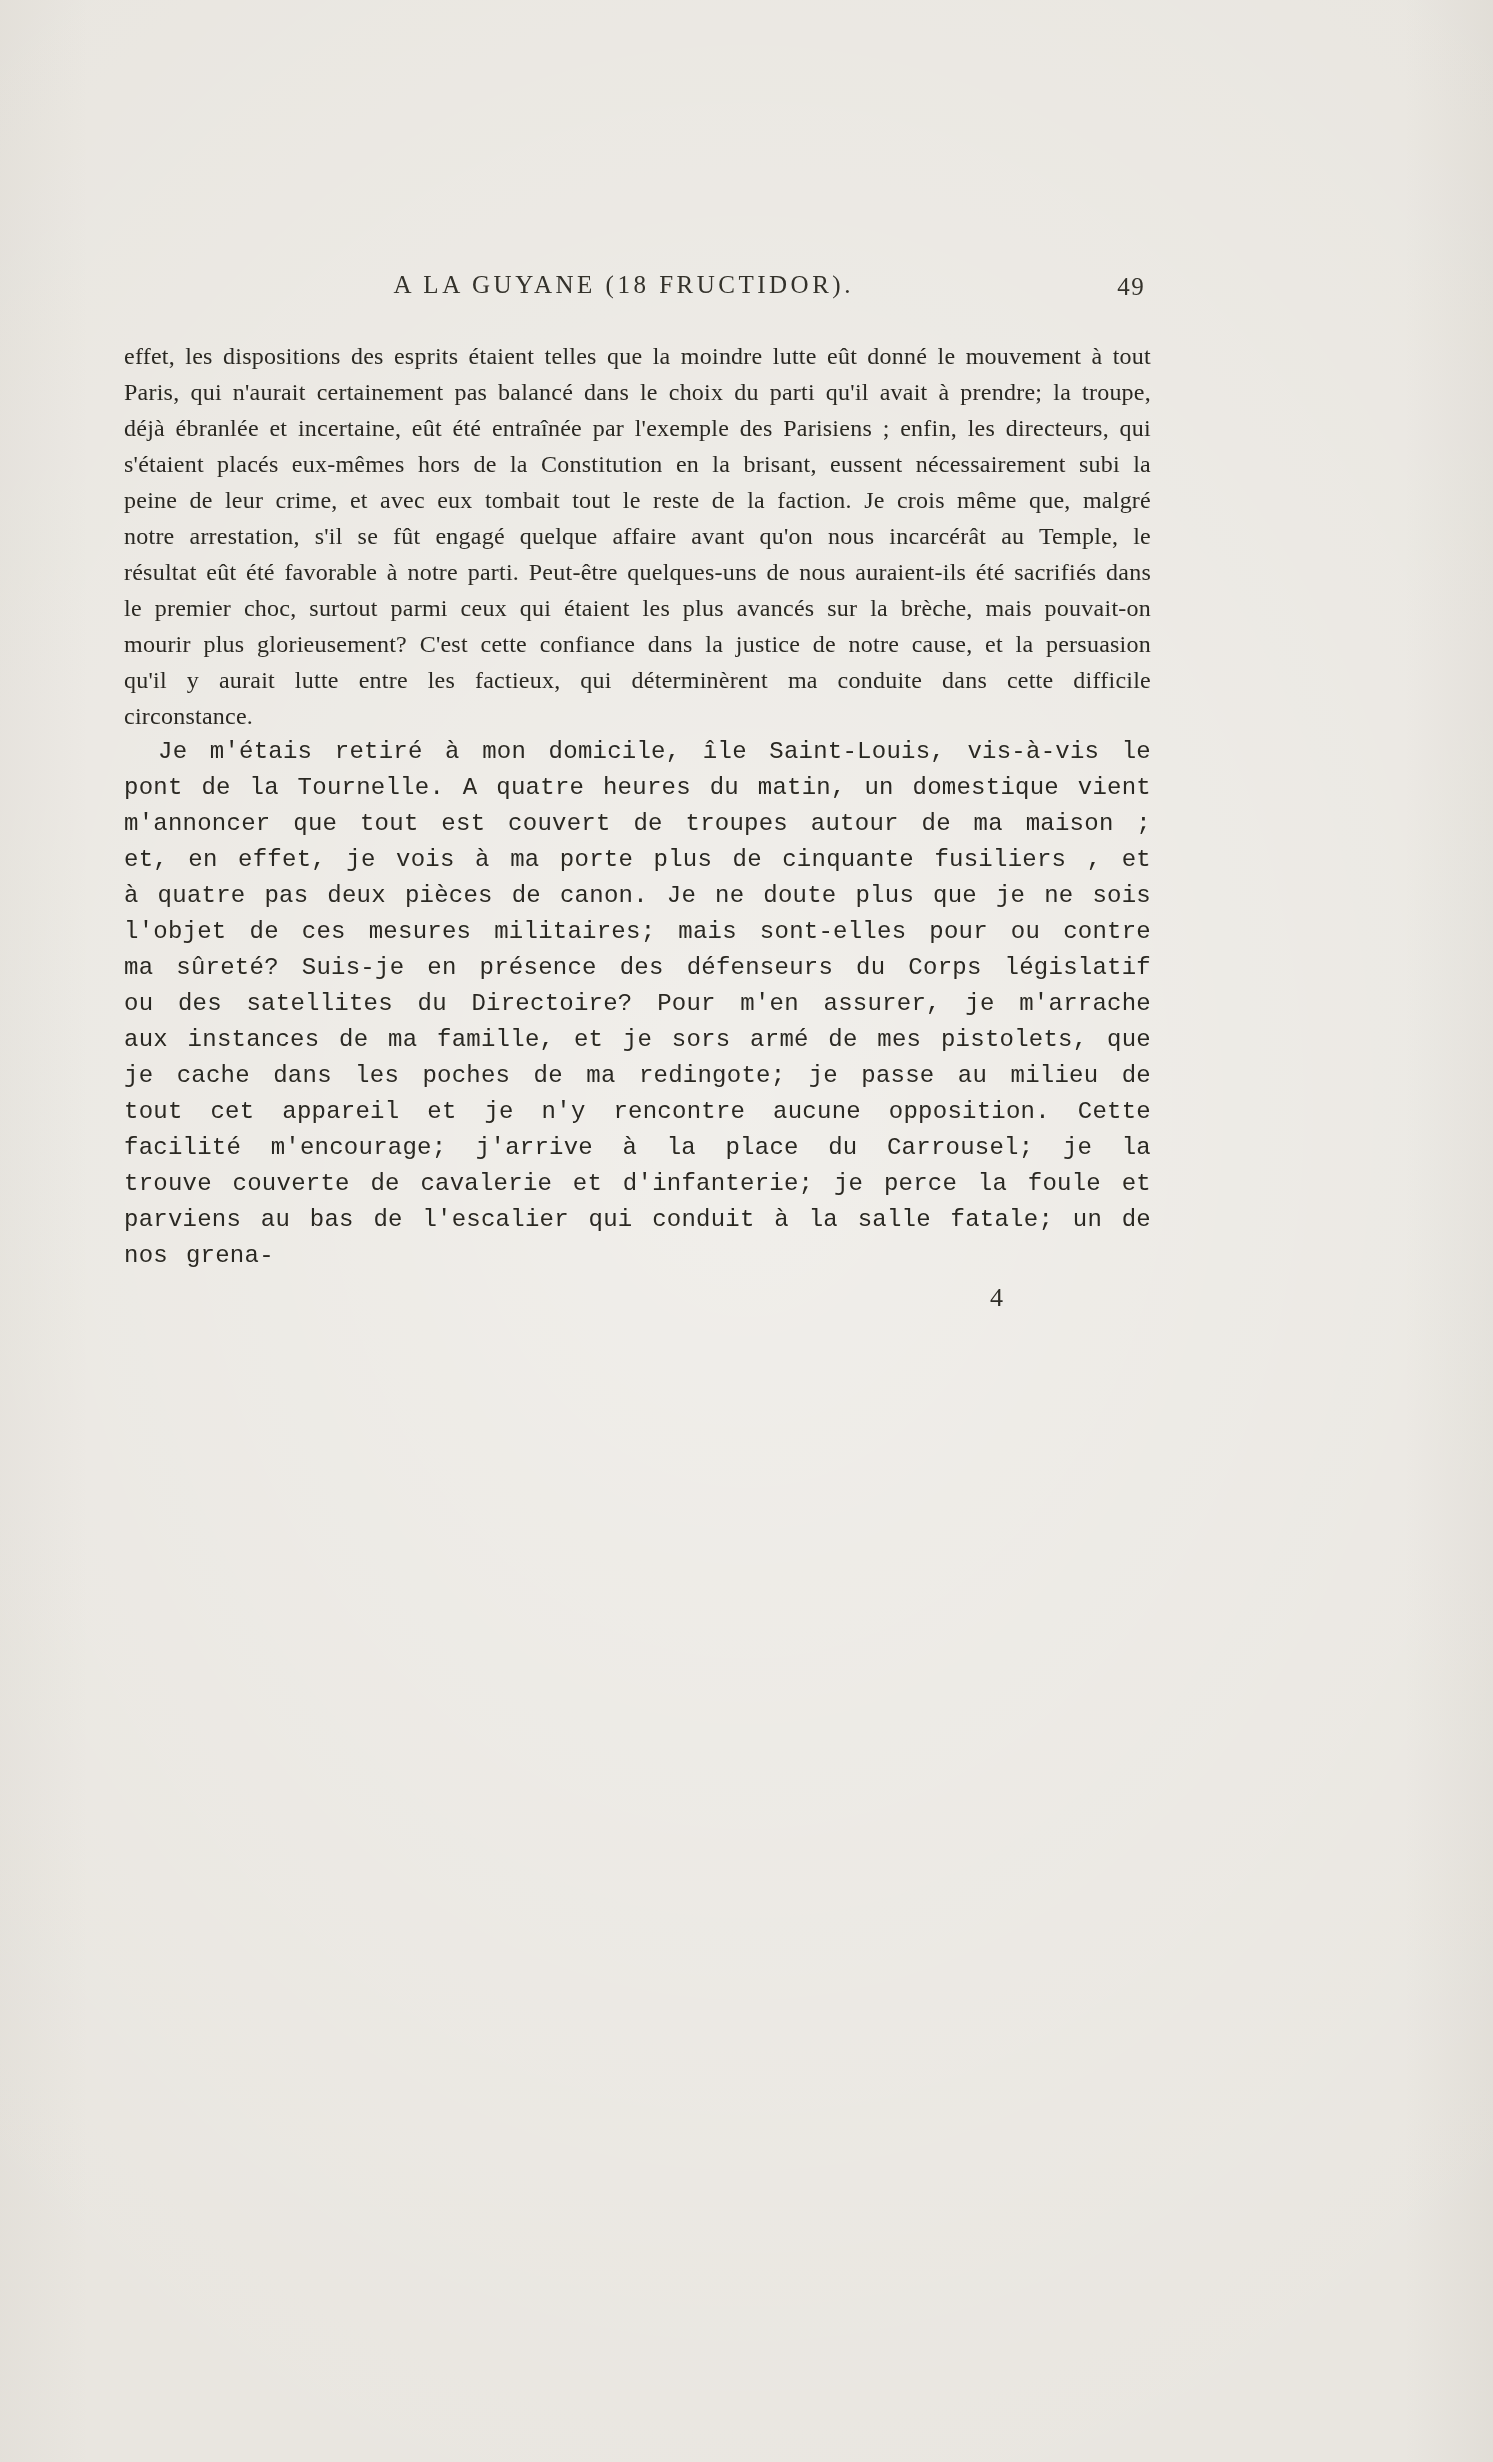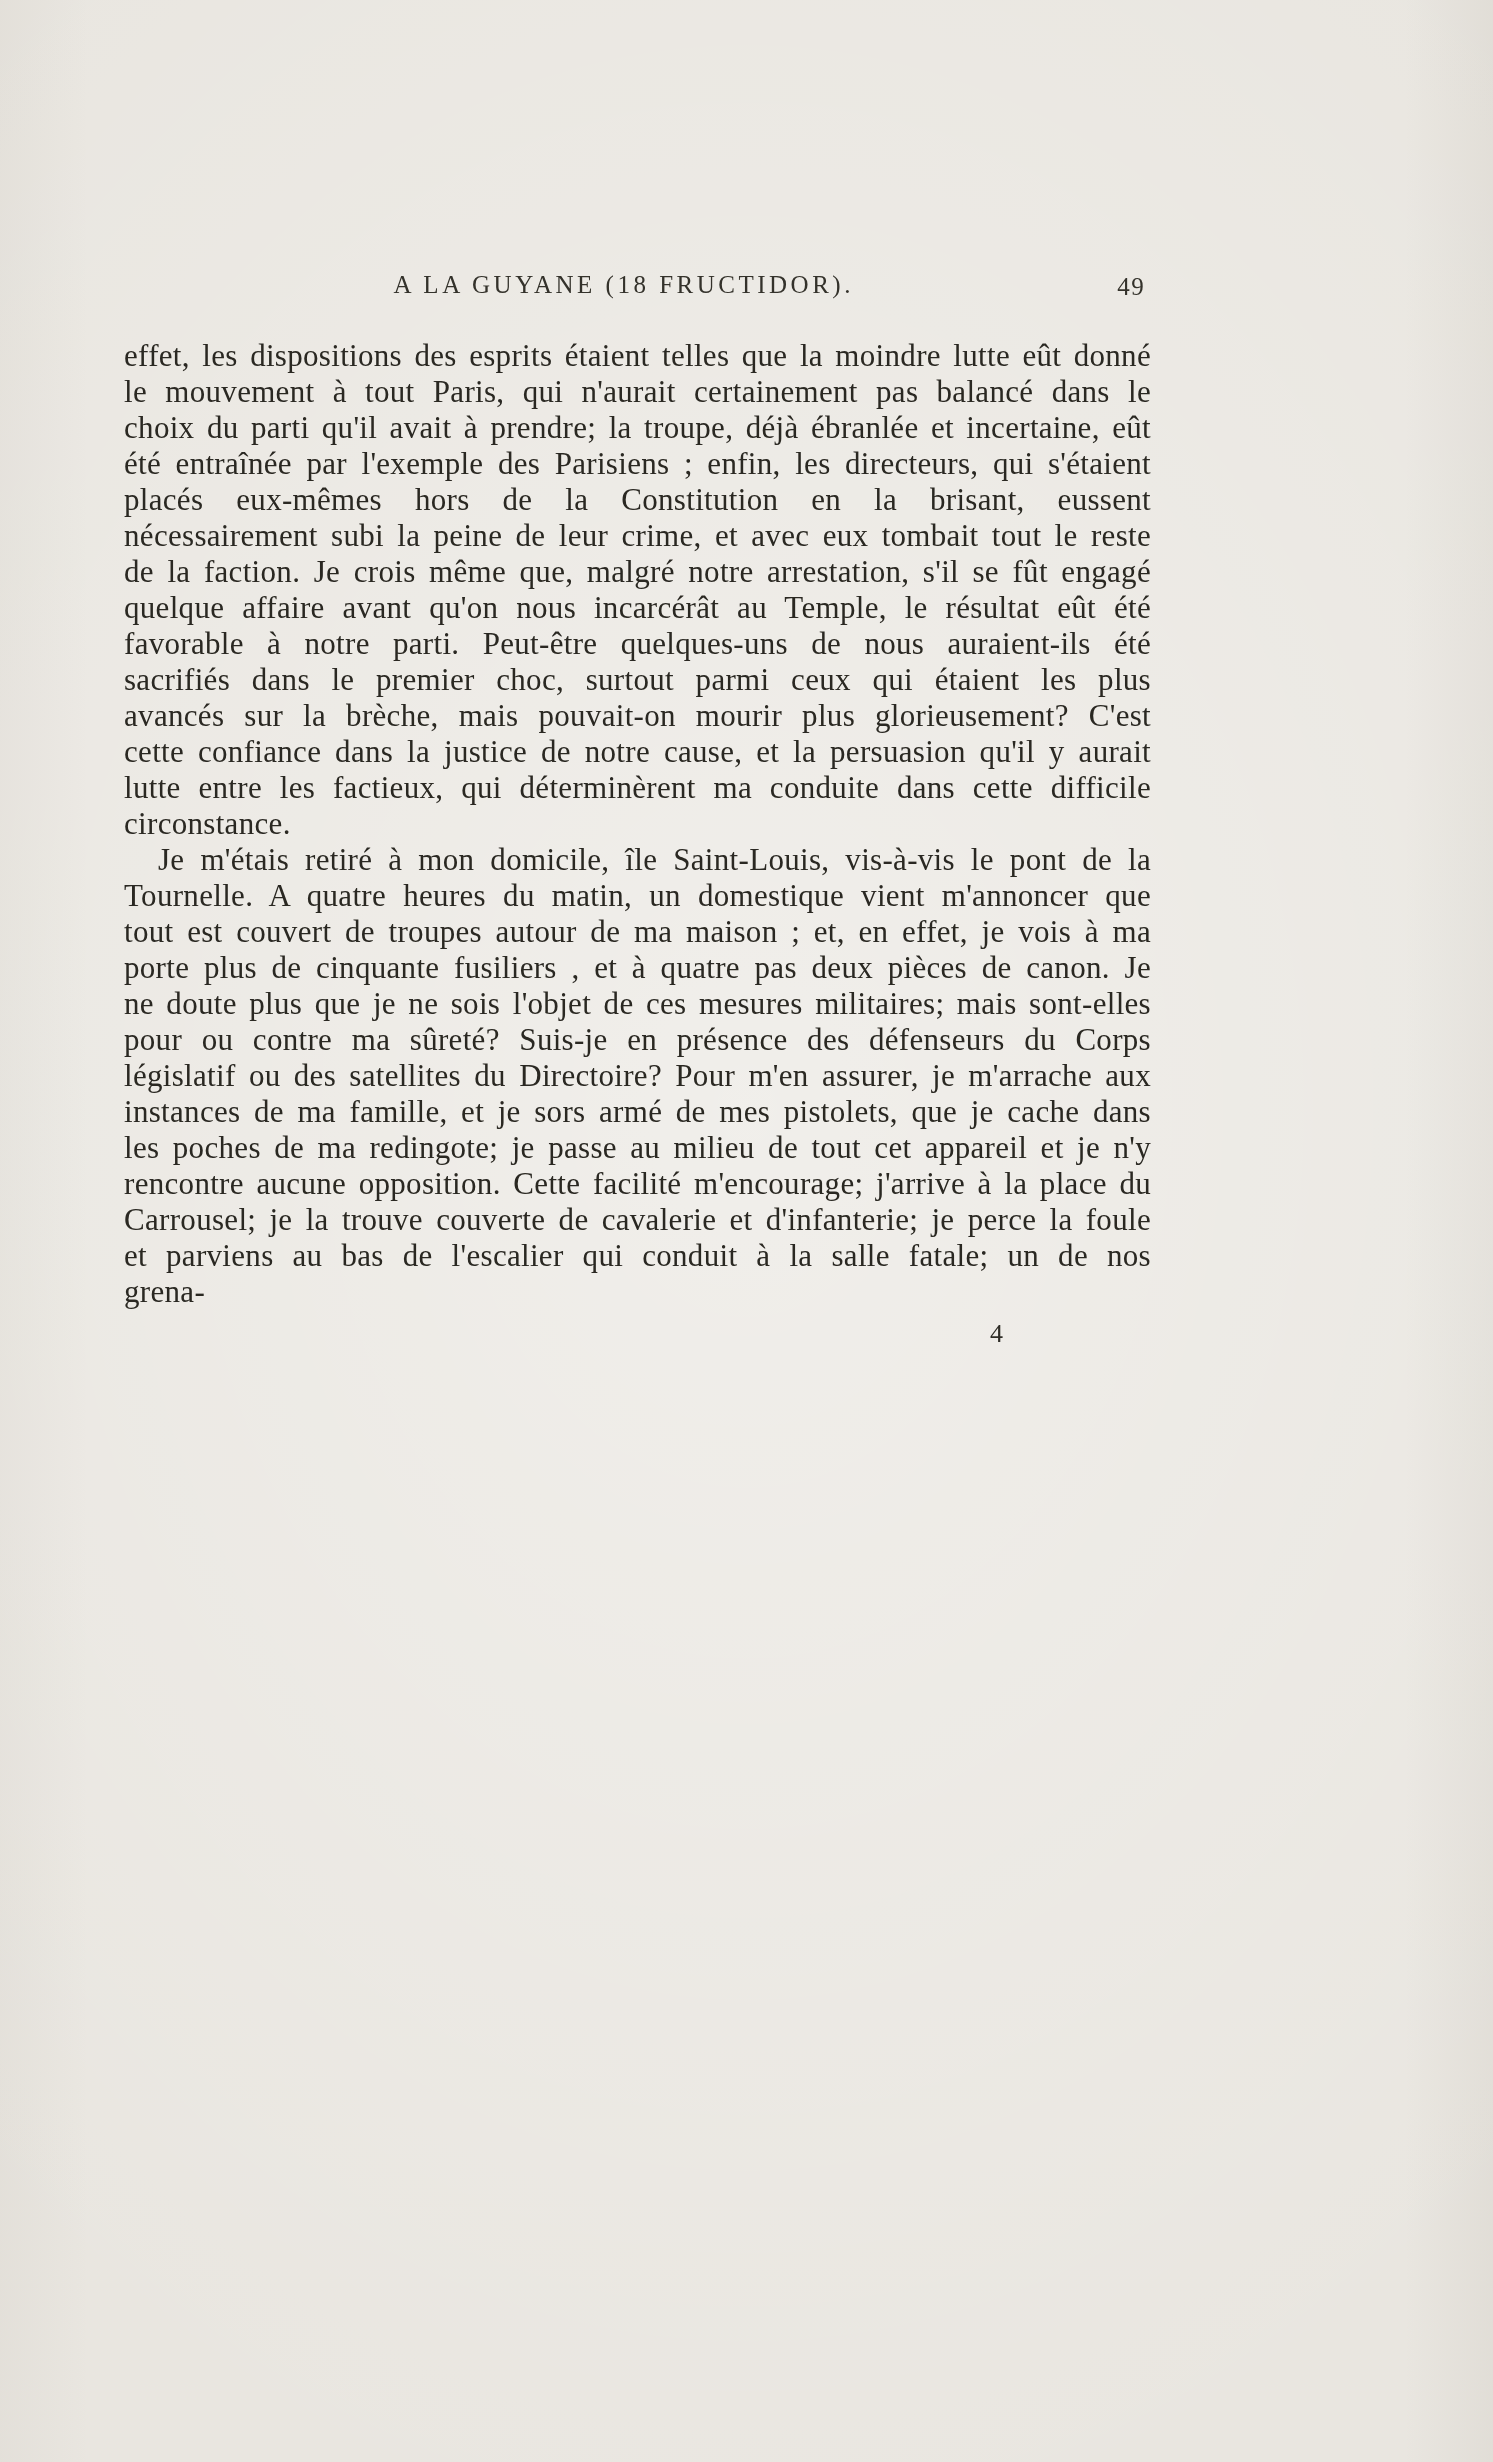--- a/index.html
+++ b/index.html
@@ -49,28 +49,29 @@
     position:absolute;
     right:5.8px;
     top:1.5px;
     font-size:25px;
     letter-spacing:0.06em;
     color:#34322b;
     text-align:center;
   }
   .body-text p{
     margin:0;
-    font-size:31px;
+    font-size:24px;
     line-height:36px;
     text-align:justify;
     word-spacing:0.14em;
     letter-spacing:0.01em;
   }
   .body-text p.indented{
     text-indent:34px;
+    font-family:Liberation Mono, monospace;
   }
   .signature-line{
     margin-top:8.8px;
     font-size:26px;
     padding-left:866px;
     color:#2f2d27;
   }
 </style>
 </head>
 <body>

